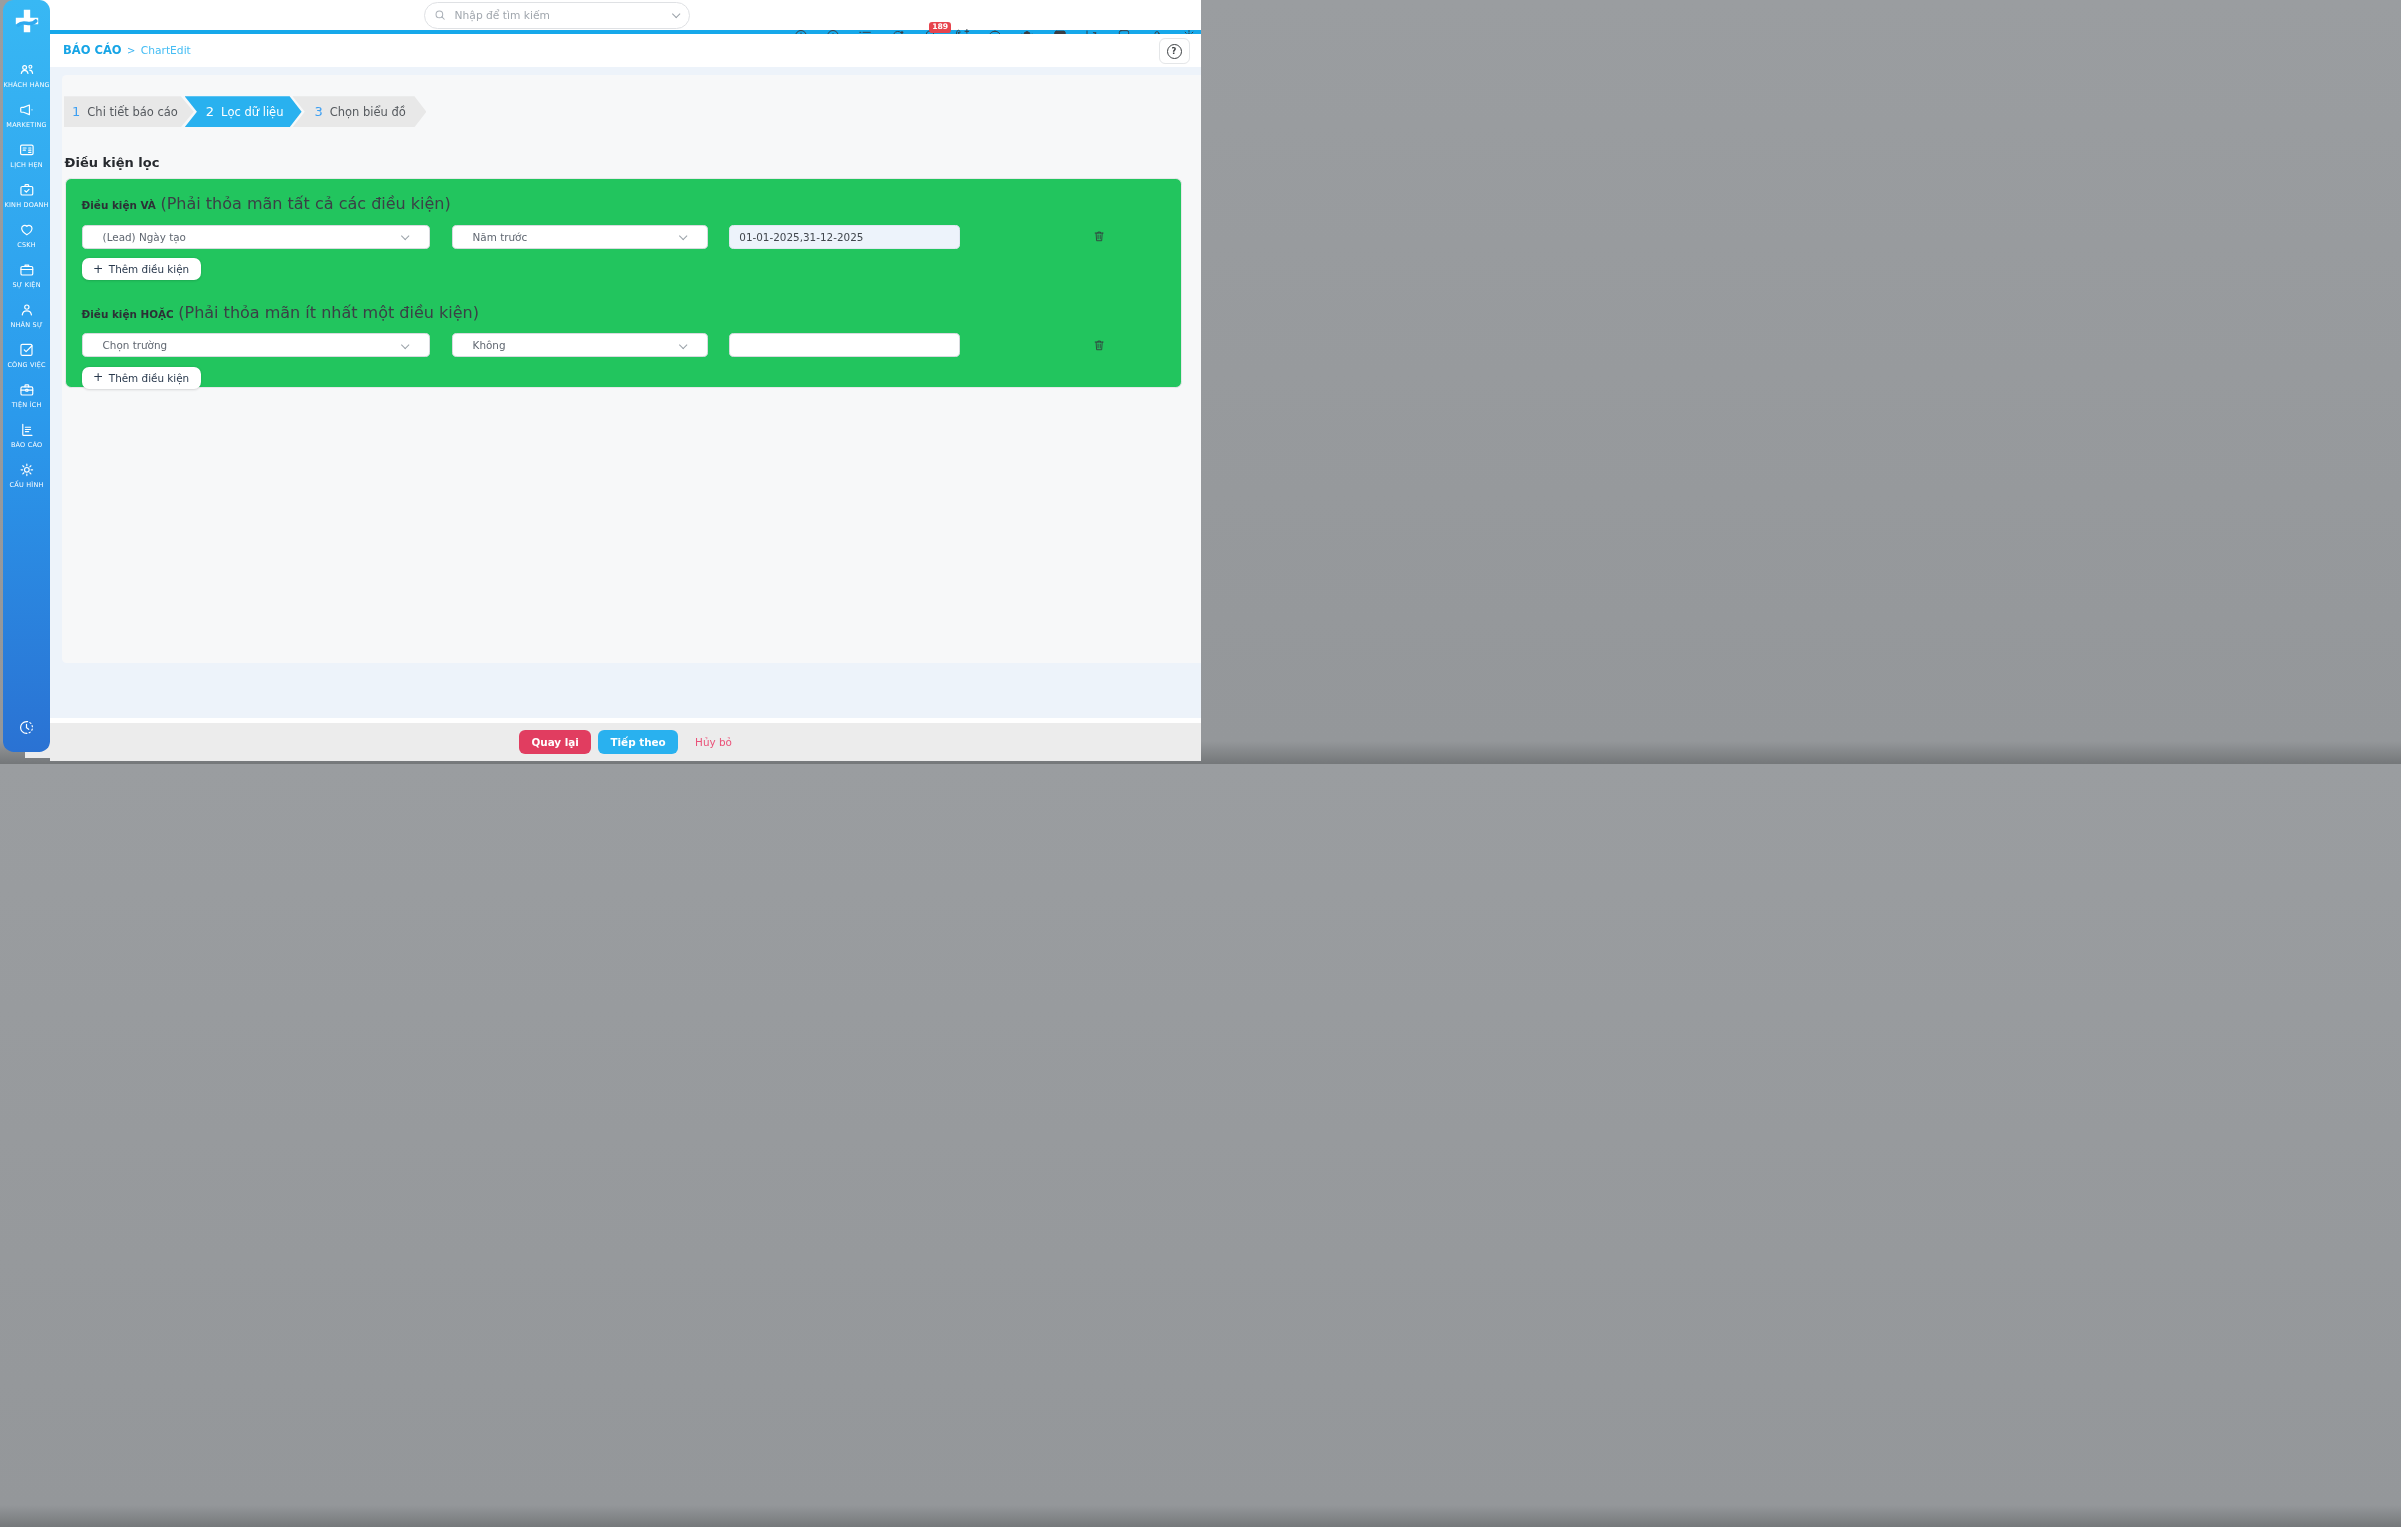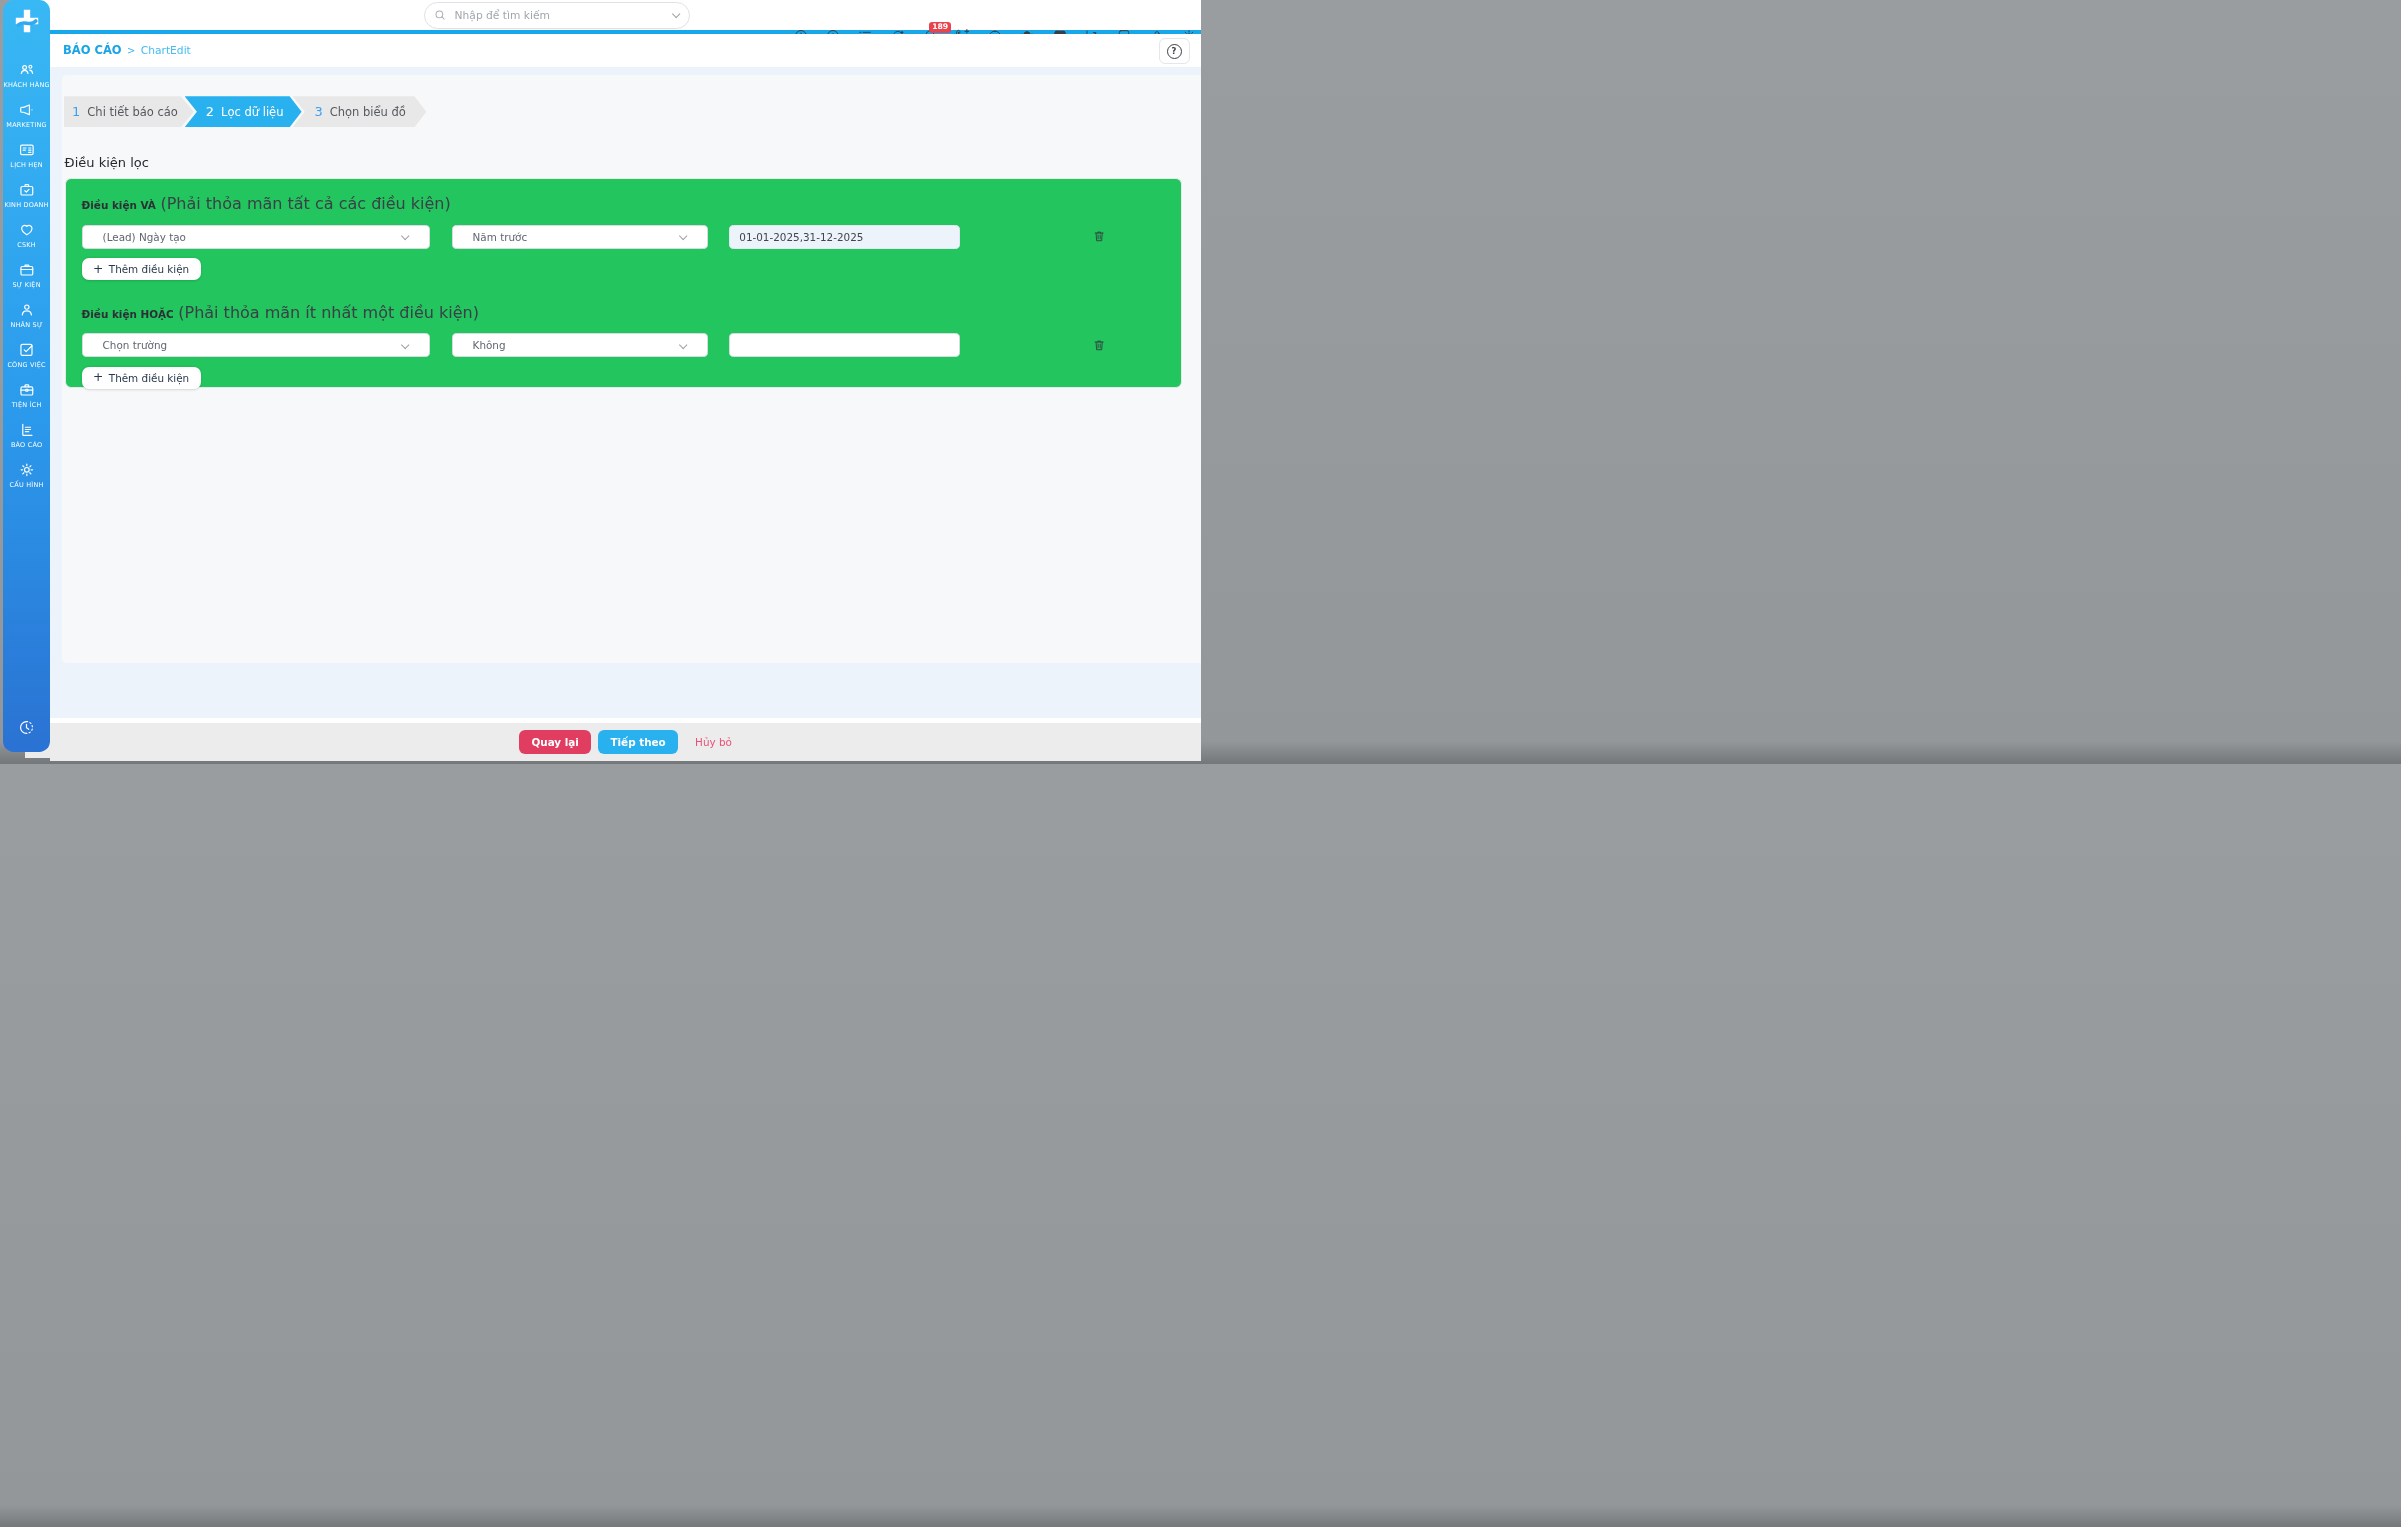--- a/index.html
+++ b/index.html
@@ -65,21 +65,21 @@
   
   .steps{display:flex;height:31px;}
   .step{height:31px;display:flex;align-items:center;justify-content:center;gap:7px;background:#e8e8e8;cursor:pointer;}
   .step .num{font-size:13px;color:#3d9ff2;}
   .step .stlbl{font-size:11.5px;color:#55595e;}
   .step1{width:130px;clip-path:polygon(0 0,117px 0,130px 50%,117px 100%,0 100%);padding-right:7.7px;box-sizing:border-box;}
   .step2{width:117px;margin-left:-9.2px;clip-path:polygon(0 0,105px 0,117px 50%,105px 100%,0 100%,12.3px 50%);background:#29b1ef;padding:0 7.7px 0 10.7px;box-sizing:border-box;}
   .step2 .num,.step2 .stlbl{color:#fff;}
   .step3{width:134px;margin-left:-9.2px;clip-path:polygon(0 0,122px 0,134px 50%,122px 100%,0 100%,12.3px 50%);padding:0 9.2px 0 10.7px;box-sizing:border-box;}
   
-  .sec-title{margin:28px 0 0 0.8px;font-size:13px;font-weight:normal;color:#26292e;}
+  .sec-title{margin:28px 0 0 0.8px;font-size:13px;font-weight:bold;color:#26292e;}
   .card{
     margin-top:7.7px;margin-left:0.8px;height:210px;box-sizing:border-box;background:#22c55e;
     border:0.8px solid #e7e8ea;border-radius:6.1px;padding:15.4px 0 0 16px;
   }
   .grp-label{display:flex;align-items:baseline;gap:4.6px;}
   .grp-label .g1{font-size:10.4px;font-weight:bold;color:#2c3036;}
   .grp-label .g2{font-size:16px;color:#3b4046;}
   .cond-row{display:flex;align-items:center;margin-top:11.5px;}
   .sel{
     width:348px;height:24px;box-sizing:border-box;background:#fff;border:0.8px solid #d8dbdf;border-radius:4.6px;

